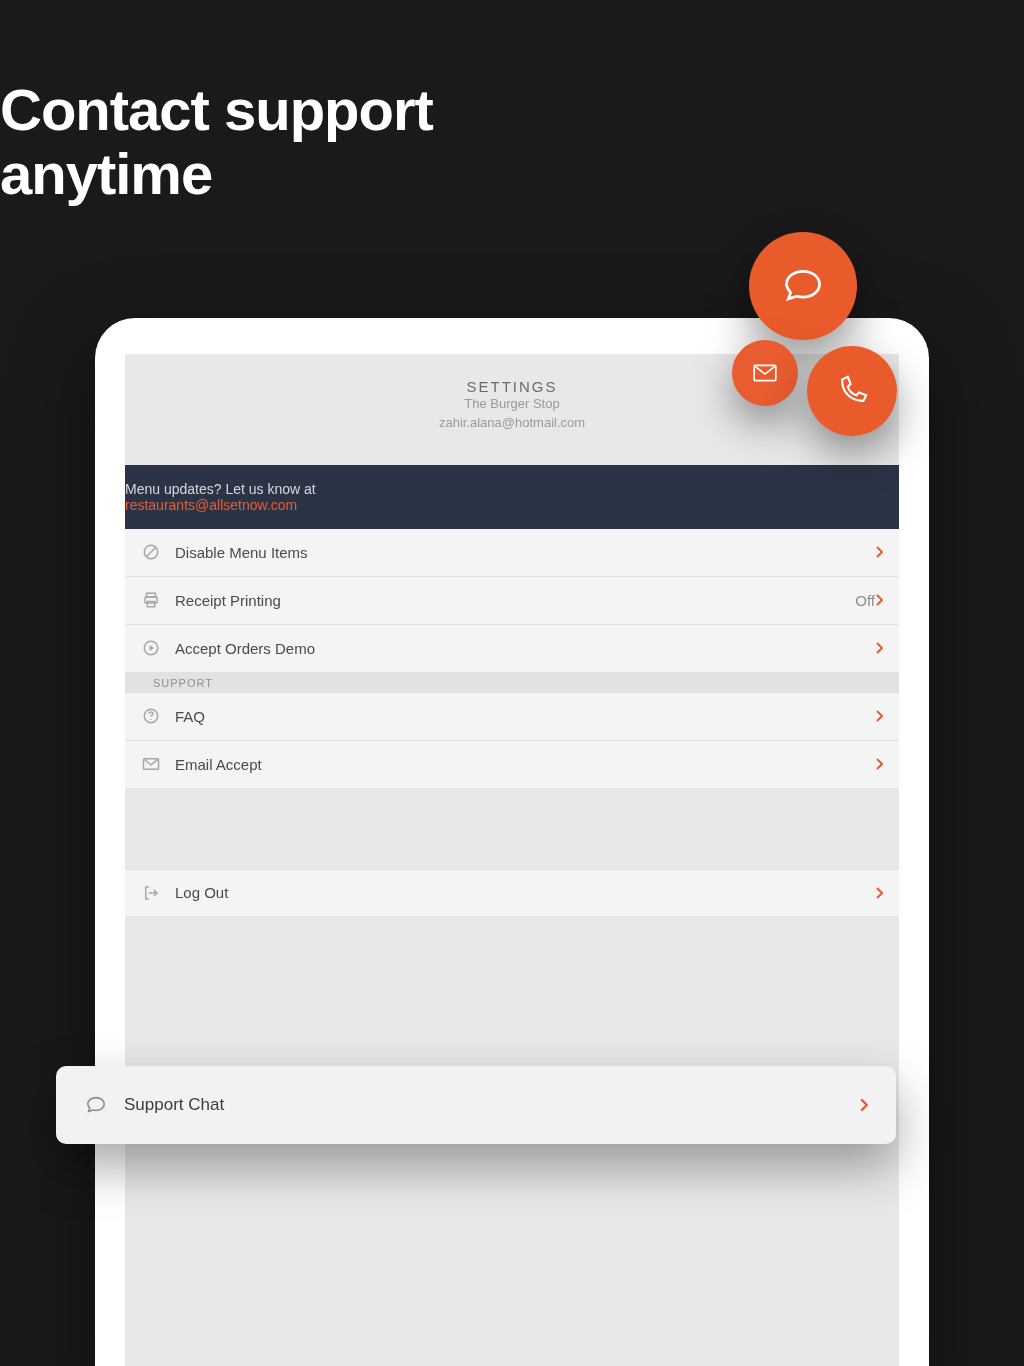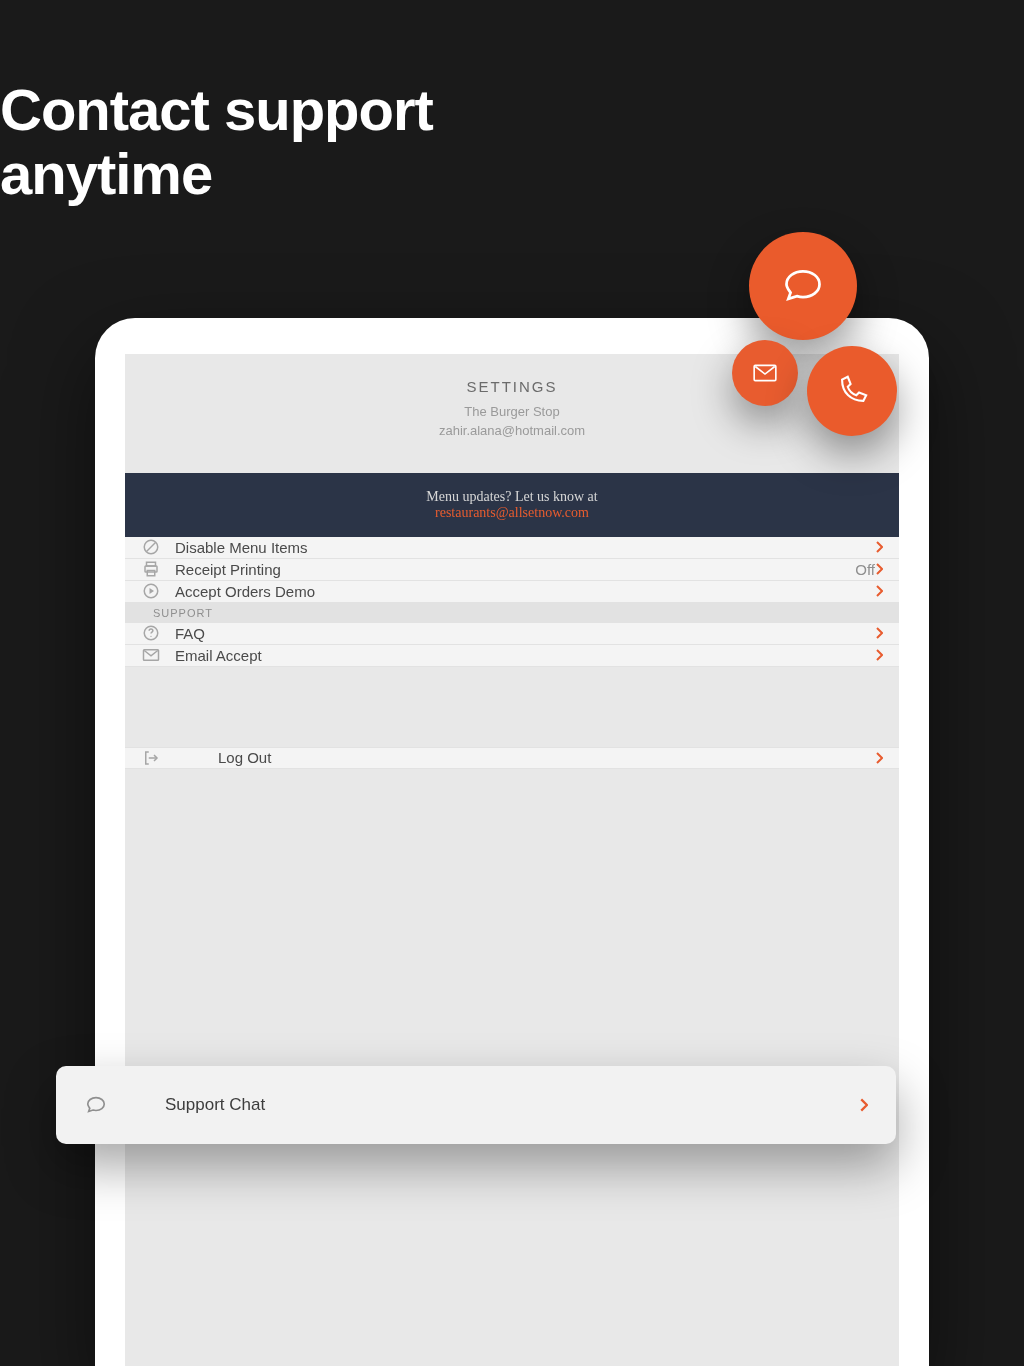--- a/index.html
+++ b/index.html
@@ -45,39 +45,36 @@
   }
   .settings-title {
     font-size: 15px;
     letter-spacing: 2px;
     color: #6b6b6b;
     font-weight: 500;
   }
   .settings-sub {
     font-size: 13px;
     color: #9a9a9a;
-    margin-top: 8px;
     line-height: 1.45;
   }
   .banner {
     background: #2b3447;
     color: #d7d7d7;
-    text-align: center;
     padding: 16px 0;
     font-size: 14px;
-    font-family: Liberation Serif, serif;
   }
   .banner .email-link { color: #e85c2f; margin-top: 28px; }
   .row {
     display: flex;
     align-items: center;
     background: #f4f4f4;
     border-bottom: 1px solid #e2e2e2;
     padding: 0 16px;
-    height: 22px;
+    height: 48px;
     font-size: 15px;
     color: #4a4a4a;
   }
   .row .row-icon {
     width: 20px;
     height: 20px;
     margin-right: 14px;
     display: flex;
     align-items: center;
     justify-content: center;
@@ -102,21 +99,20 @@
     width: 840px;
     height: 78px;
     background: #f2f2f2;
     border-radius: 10px;
     box-shadow: 0 22px 50px rgba(0,0,0,0.35);
     display: flex;
     align-items: center;
     padding: 0 28px;
     font-size: 17px;
     color: #3d3d3d;
-    gap: 41px;
   }
   .floating-card .row-icon {
     width: 24px; height: 24px; margin-right: 16px;
     display:flex; align-items:center; justify-content:center;
   }
   .floating-card .row-label { flex: 1; }
   .floating-card .chevron { color: #e85c2f; }
 
   .fab {
     position: absolute;
@@ -230,21 +226,21 @@
       <span class="chevron">
         <svg width="8" height="12" viewBox="0 0 8 12" fill="none" stroke="#e85c2f" stroke-width="2">
             <polyline points="2,1 7,6 2,11"></polyline>
           </svg>
       </span>
     </div>
 
 
     <div class="chat-gap"></div>
 
-    <div class="row" style="border-top:1px solid #e2e2e2;gap:43px;">
+    <div class="row" style="border-top:1px solid #e2e2e2;">
       <span class="row-icon">
         <svg width="18" height="18" viewBox="0 0 24 24" fill="none" stroke="#a6a6a6" stroke-width="2">
             <path d="M9 4H5v16h4"></path>
             <path d="M9 12h11"></path>
             <polyline points="16,8 20,12 16,16"></polyline>
           </svg>
       </span>
       <span class="row-label">Log Out</span>
       <span class="chevron">
         <svg width="8" height="12" viewBox="0 0 8 12" fill="none" stroke="#e85c2f" stroke-width="2">

